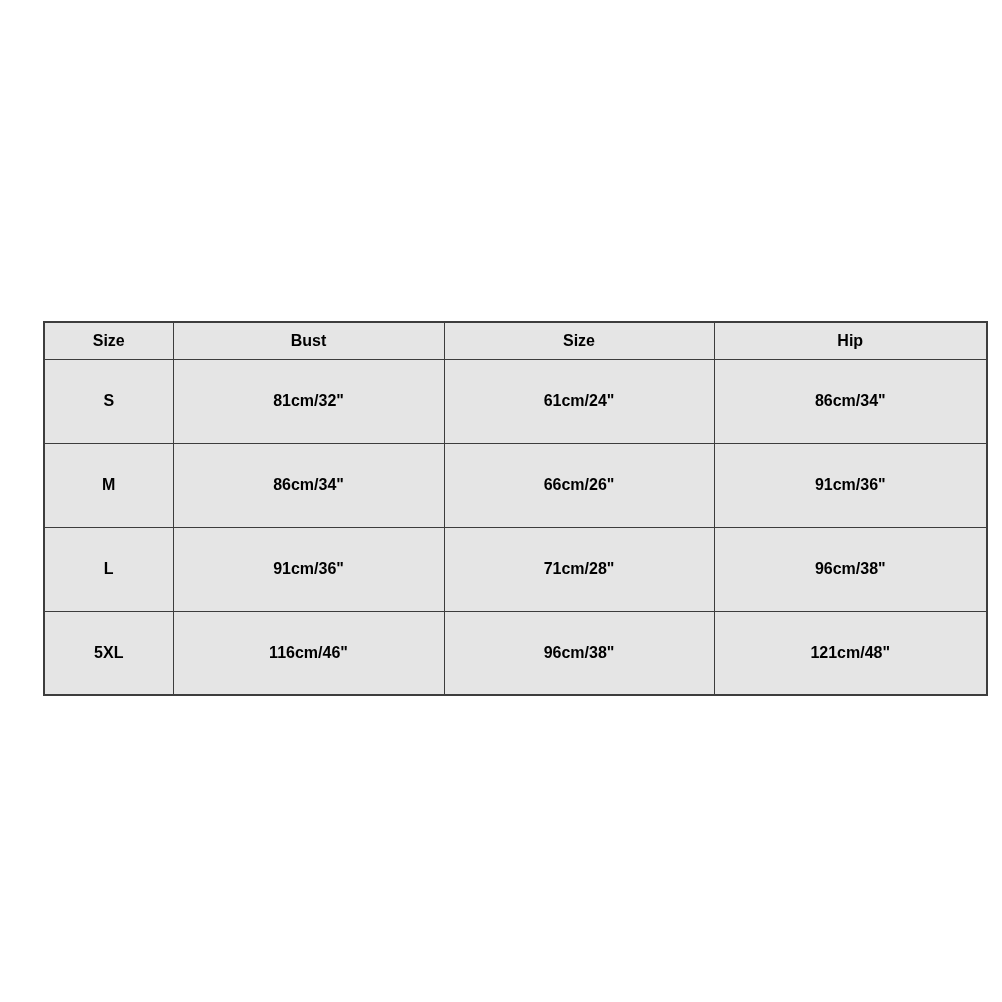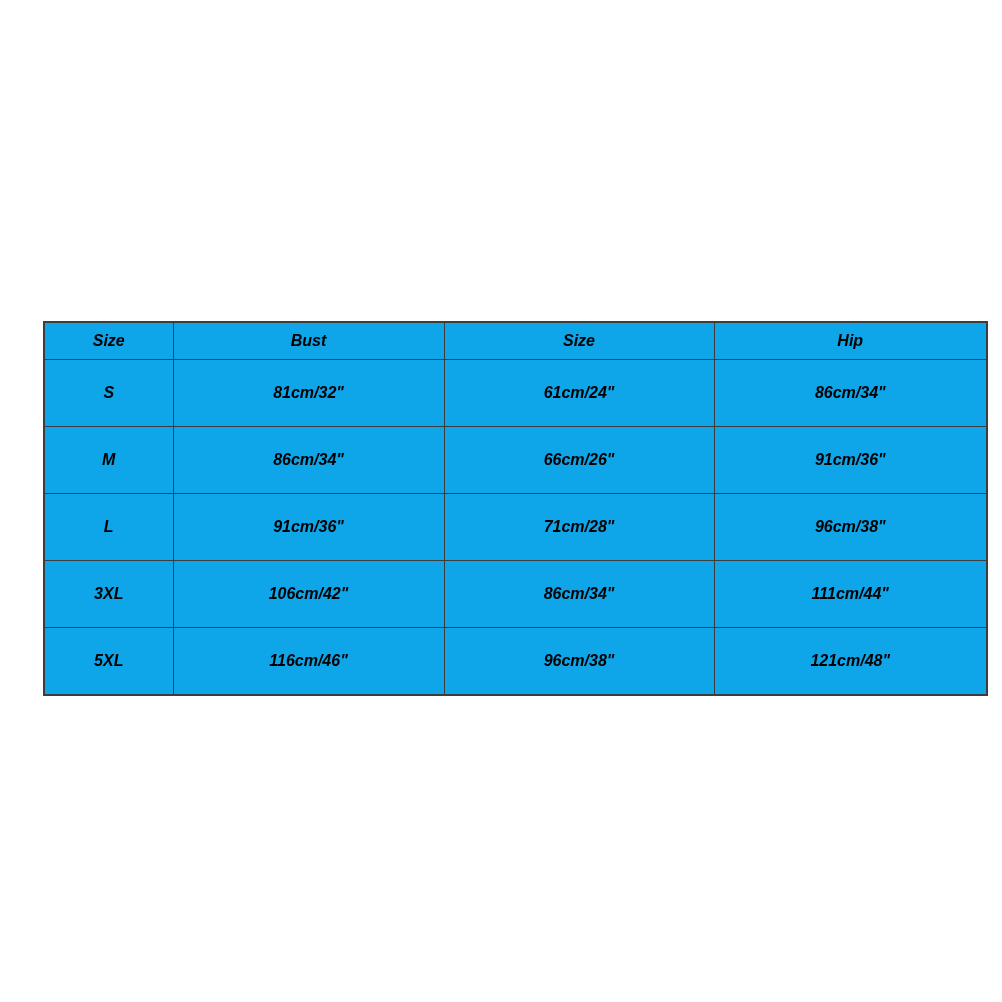--- a/index.html
+++ b/index.html
@@ -17,23 +17,22 @@
     overflow: hidden;
   }
   .size-table {
     position: absolute;
     left: 43px;
     top: 321px;
     width: 943px;
     height: 375px;
     border-collapse: collapse;
     table-layout: fixed;
-    background: #0ea5e9;
+    background: #e5e5e5;
     border: 2px solid #3d3d3d;
-    font-style: italic;
   }
   .size-table th,
   .size-table td {
     border: 1.5px solid #3d3d3d;
     text-align: center;
     vertical-align: middle;
     font-weight: bold;
     font-size: 16px;
     color: #000000;
     height: 37.5px;
@@ -73,26 +72,20 @@
         <td>66cm/26"</td>
         <td>91cm/36"</td>
       </tr>
       <tr>
         <td>L</td>
         <td>91cm/36"</td>
         <td>71cm/28"</td>
         <td>96cm/38"</td>
       </tr>
       <tr>
-        <td>3XL</td>
-        <td>106cm/42"</td>
-        <td>86cm/34"</td>
-        <td>111cm/44"</td>
-      </tr>
-      <tr>
         <td>5XL</td>
         <td>116cm/46"</td>
         <td>96cm/38"</td>
         <td>121cm/48"</td>
       </tr>
     </tbody>
   </table>
 </div>
 
 </body></html>

